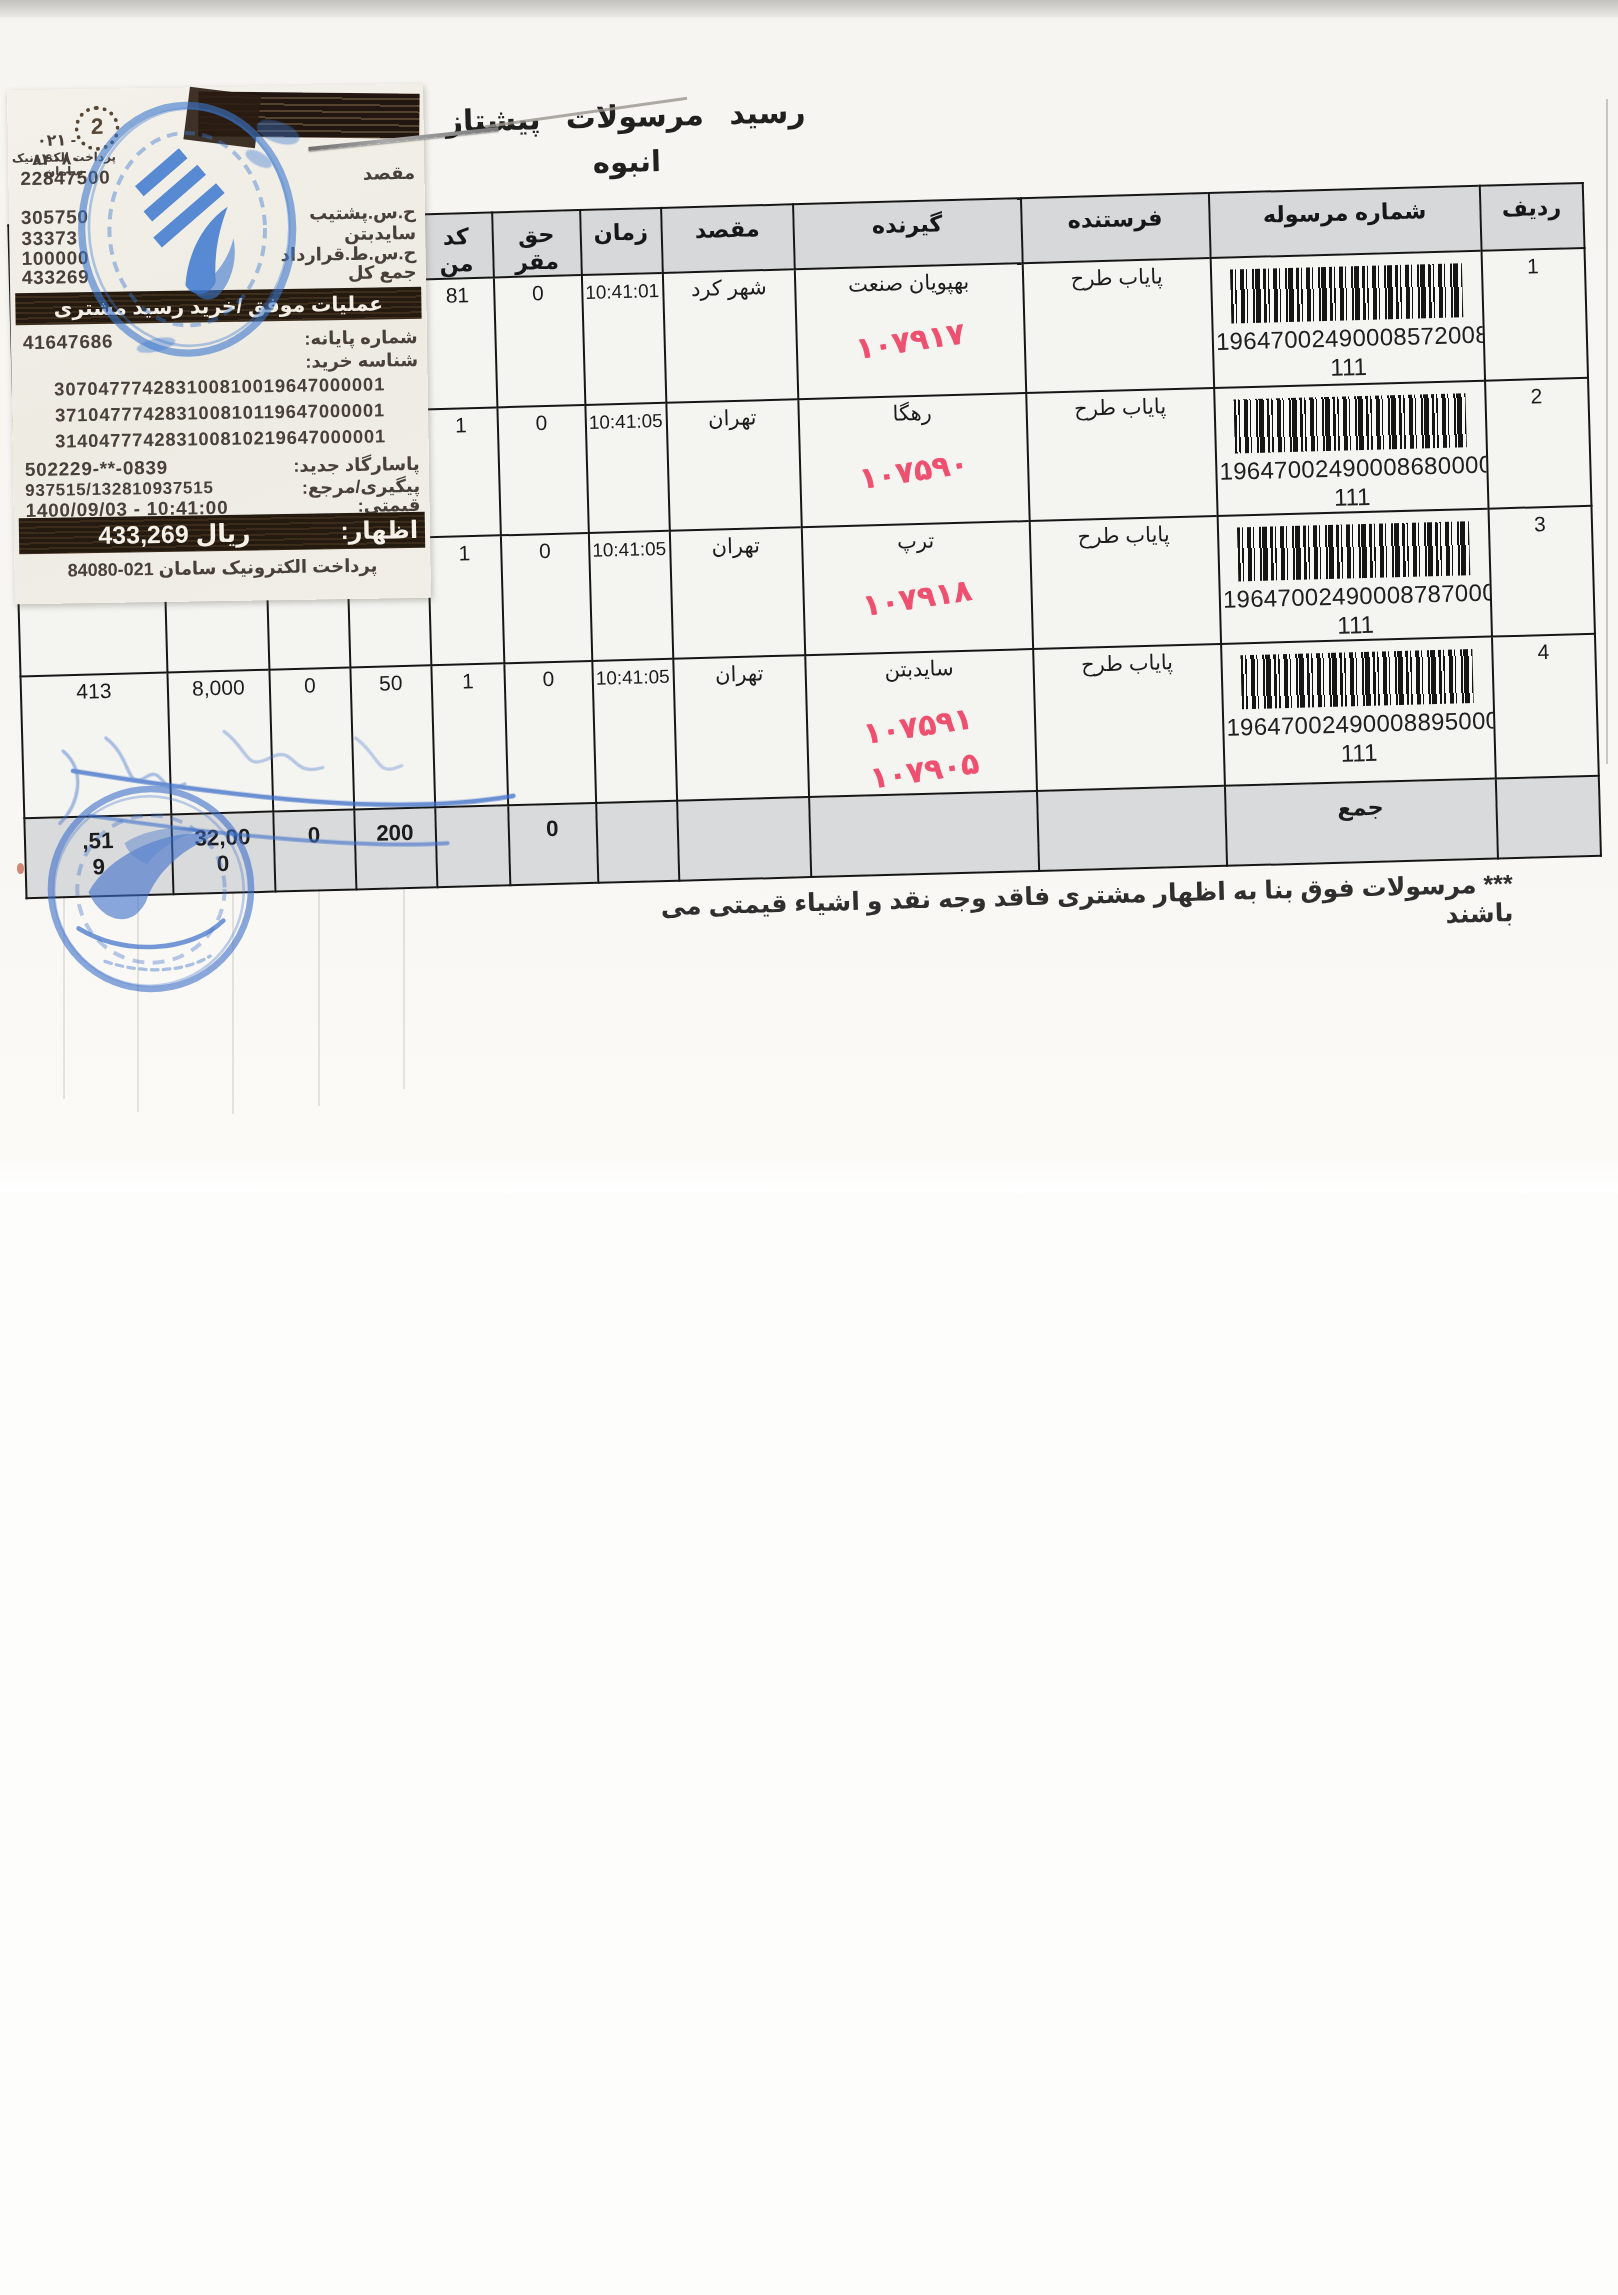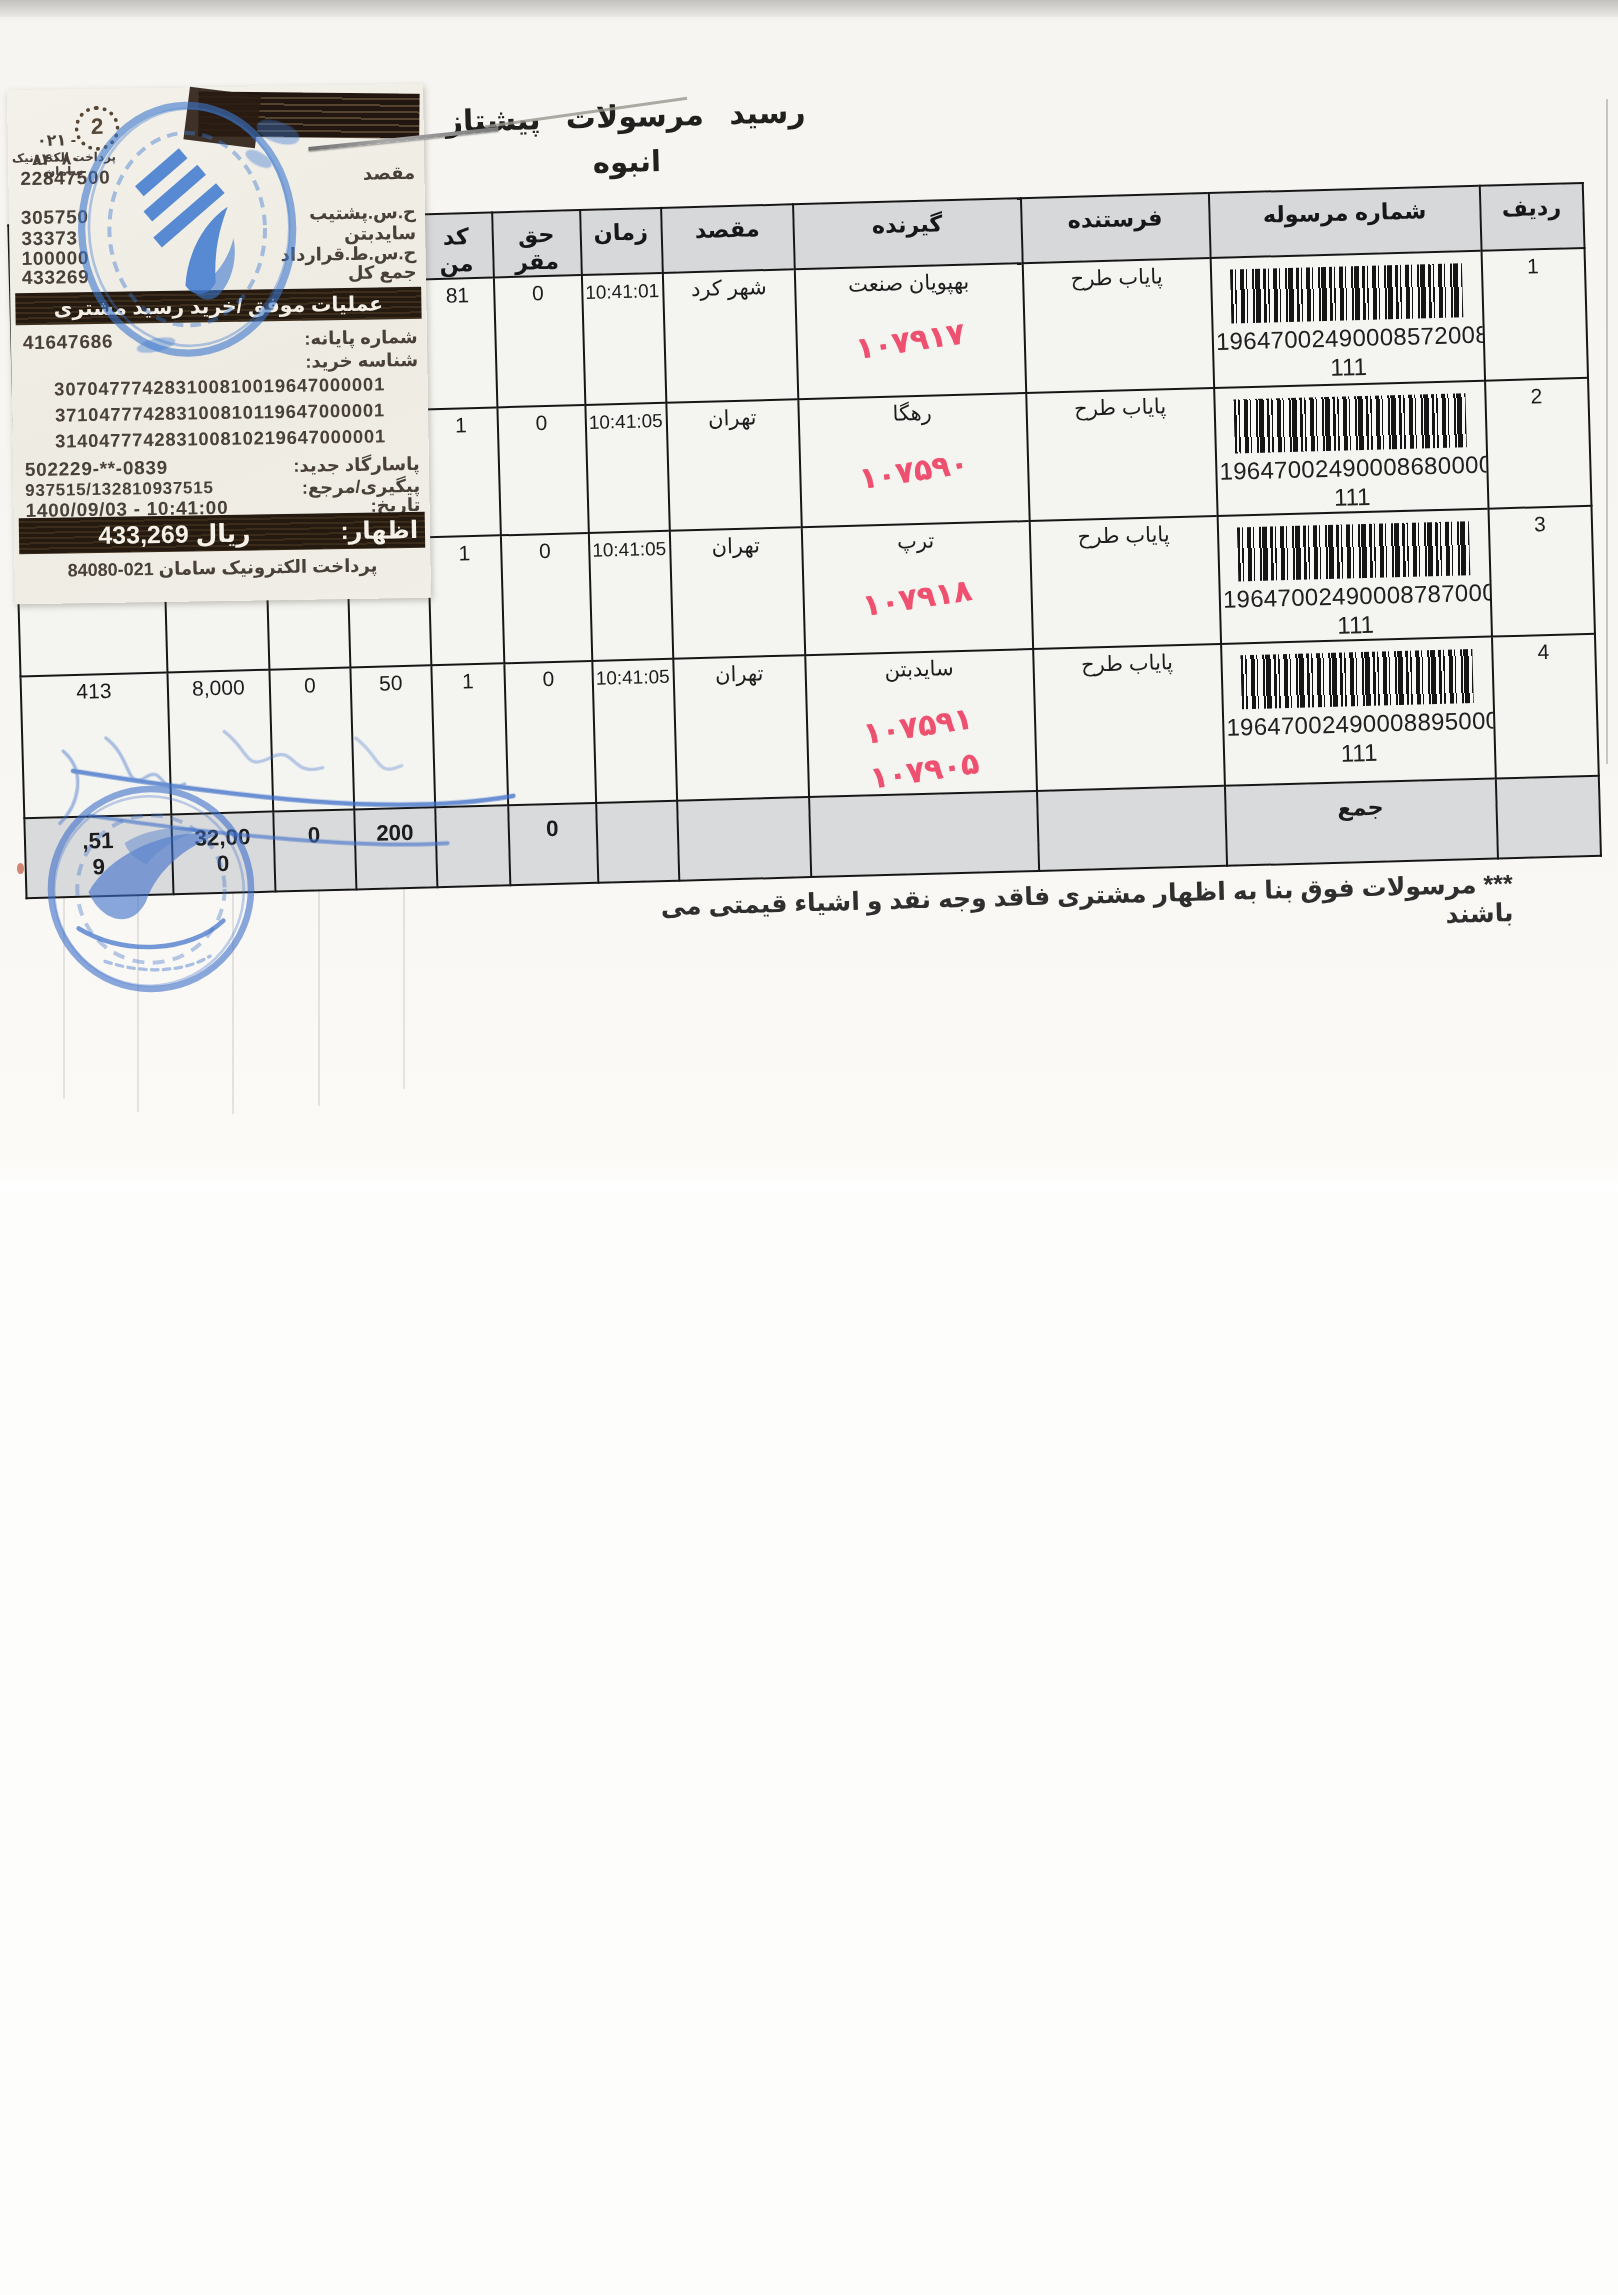--- a/index.html
+++ b/index.html
@@ -309,21 +309,21 @@
 
     <div class="r-row" style="top:369px;">
       <span class="r-label">پاسارگاد جدید:</span>
       <span class="r-value">502229-**-0839</span>
     </div>
     <div class="r-row" style="top:391px;">
       <span class="r-label">پیگیری/مرجع:</span>
       <span class="r-value" style="font-size:17px;">937515/132810937515</span>
     </div>
     <div class="r-row" style="top:410px;">
-      <span class="r-label">تاریخ:</span>
+      <span class="r-label">قیمتی:</span>
       <span class="r-value">1400/09/03 - 10:41:00</span>
     </div>
 
     <div class="r-amount-band">
       <span class="r-amount-label">اظهار:</span>
       <span class="r-amount-value">433,269 ریال</span>
     </div>
     <div class="r-footer">پرداخت الکترونیک سامان 021-84080</div>
 
     <svg class="stamp-svg" style="left:46px;top:0px;" width="264" height="290" viewBox="0 0 400 440">

